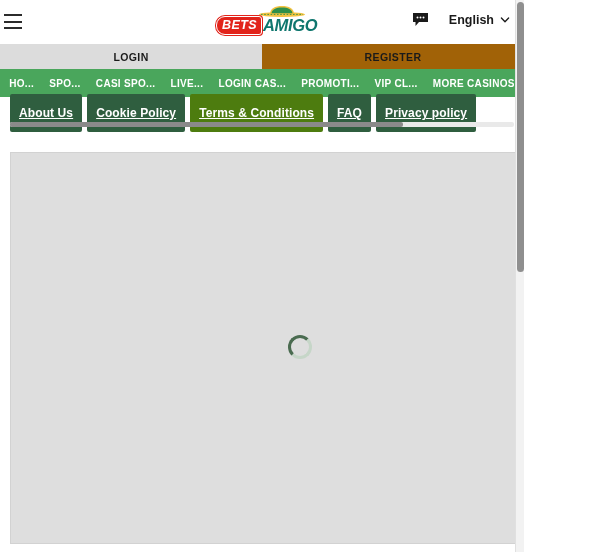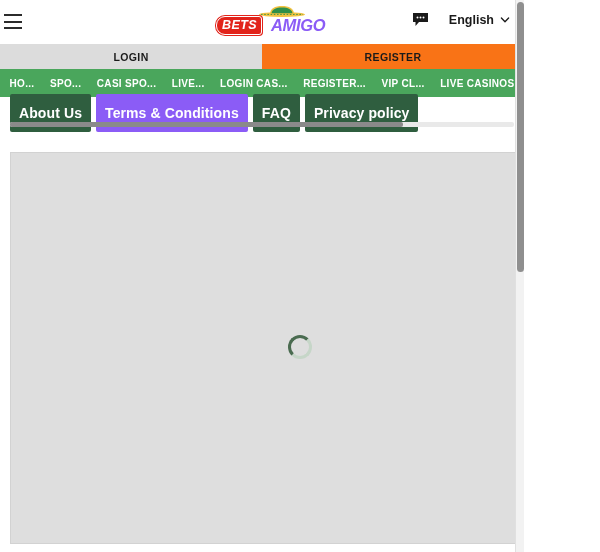--- a/index.html
+++ b/index.html
@@ -79,26 +79,26 @@
     font-weight: bold;
     font-style: italic;
     letter-spacing: 0.4px;
     padding: 1px 4px 1px 5px;
     border-radius: 9px 3px 3px 9px;
     line-height: 15px;
     border: 1.5px solid #ffffff;
     box-shadow: 0 0 0 1px #e2231a;
   }
   .logo-amigo {
-    color: #8b5cf6;
+    color: #0f766e;
     font-size: 16.5px;
     font-weight: bold;
     font-style: italic;
     letter-spacing: -0.3px;
-    margin-left: 9px;
+    margin-left: 1px;
     line-height: 17px;
   }
 
   .header-right {
     position: absolute;
     right: 14px;
     top: 12px;
     display: flex;
     align-items: center;
     gap: 20px;
@@ -134,21 +134,21 @@
     display: flex;
     align-items: center;
     justify-content: center;
     font-size: 10.5px;
     font-weight: bold;
     letter-spacing: 0.4px;
     color: #1a1a1a;
     cursor: pointer;
   }
   .auth-login { background: #dcdcdc; text-align: right; }
-  .auth-register { background: #f97316; }
+  .auth-register { background: #a16207; }
 
   
   .main-nav {
     display: flex;
     align-items: center;
     height: 28px;
     background: #4aa65c;
     width: 100%;
     overflow: hidden;
   }
@@ -176,32 +176,33 @@
     display: flex;
     align-items: center;
     gap: 5px;
     padding-left: 10px;
     height: 22px;
     white-space: nowrap;
   }
   .tab {
     background: #2f5e3f;
     color: #ffffff;
-    font-size: 14px;
+    font-size: 12px;
     font-weight: bold;
     padding: 8px 9px;
     height: 22px;
     line-height: 22px;
     border-radius: 2px;
     cursor: pointer;
     flex: 0 0 auto;
     letter-spacing: 0.1px;
+    text-decoration: underline;
   }
   .tab.active {
-    background: #8b5cf6;
+    background: #4d7c0f;
     color: #ffffff;
   }
 
   .tabs-scrollbar {
     position: absolute;
     left: 10px;
     right: 10px;
     bottom: 2px;
     height: 5px;
     background: #e9e9e9;
@@ -327,31 +328,32 @@
     <div class="nav-item">HO...</div>
     <div class="nav-spacer"></div>
     <div class="nav-item">SPO...</div>
     <div class="nav-spacer"></div>
     <div class="nav-item">CASI SPO...</div>
     <div class="nav-spacer"></div>
     <div class="nav-item">LIVE...</div>
     <div class="nav-spacer"></div>
     <div class="nav-item">LOGIN CAS...</div>
     <div class="nav-spacer"></div>
-    <div class="nav-item">REGISTER...</div>
+    <div class="nav-item">PROMOTI...</div>
     <div class="nav-spacer"></div>
     <div class="nav-item">VIP CL...</div>
     <div class="nav-spacer"></div>
-    <div class="nav-item">LIVE CASINOS</div>
+    <div class="nav-item">MORE CASINOS</div>
     <div class="nav-spacer"></div>
   </div>
 
   <div class="tabs-zone">
     <div class="tabs-row">
       <div class="tab">About Us</div>
+      <div class="tab">Cookie Policy</div>
       <div class="tab active">Terms &amp; Conditions</div>
       <div class="tab">FAQ</div>
       <div class="tab">Privacy policy</div>
 
     </div>
     <div class="tabs-scrollbar">
       <div class="tabs-scrollbar-thumb" style="width: 78%;"></div>
     </div>
   </div>
 

